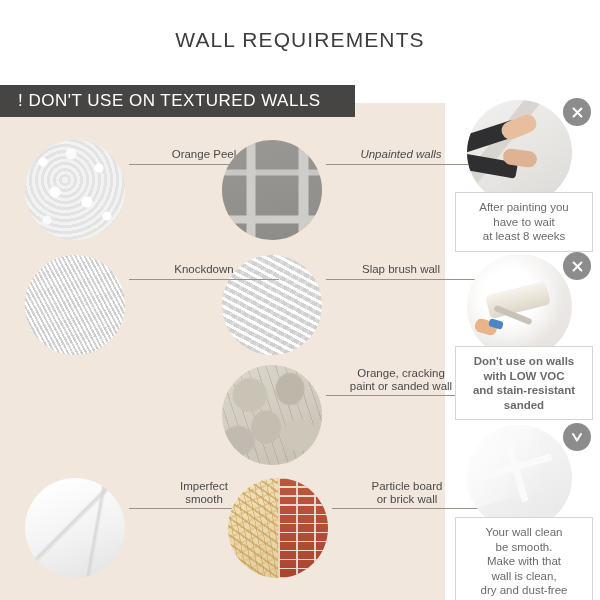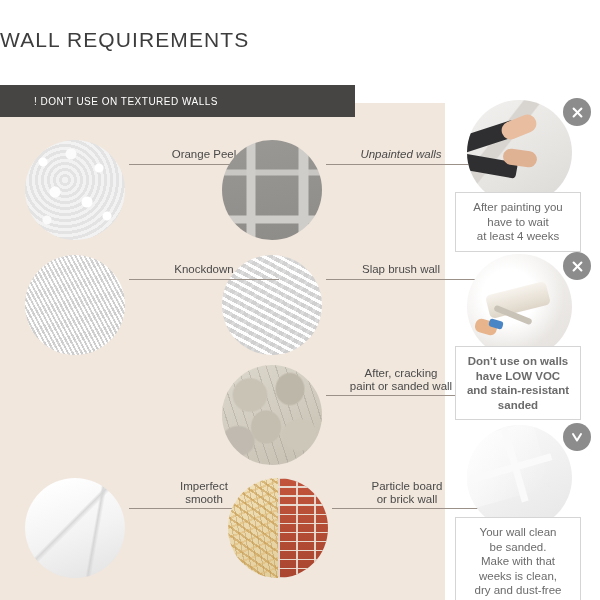--- a/index.html
+++ b/index.html
@@ -5,37 +5,37 @@
   html,body{margin:0;padding:0;}
   body{
     width:600px;height:600px;background:#ffffff;
     font-family:"Liberation Sans", sans-serif;
     overflow:hidden;position:relative;
   }
   .page{position:absolute;inset:0;}
 
   
   .title{
-    position:absolute;left:0;top:28px;width:600px;
+    position:absolute;left:0;top:28px;width:600px;text-align:center;
     font-size:21px;letter-spacing:1.1px;color:#3d3d3d;font-weight:400;
   }
 
   
   .beige-panel{
     position:absolute;left:0;top:103px;width:445px;height:497px;
     background:#f1e7dd;
   }
 
   
   .banner{
     position:absolute;left:0;top:85px;width:355px;height:32px;
     background:#474543;display:flex;align-items:center;
   }
   .banner-text{
-    color:#fff;font-size:10px;letter-spacing:.5px;padding-left:34px;white-space:nowrap;
+    color:#fff;font-size:17px;letter-spacing:.5px;padding-left:18px;white-space:nowrap;
   }
 
   
   .tex-item{position:absolute;}
   .tex-circle{
     position:absolute;left:0;top:0;width:100px;height:100px;border-radius:50%;
     overflow:hidden;background:#ececec;
   }
   .tex-label{
     position:absolute;left:104px;top:8px;width:150px;
@@ -187,21 +187,21 @@
   }
   .p-window .bar-h{
     position:absolute;left:0px;top:40px;width:86px;height:7px;
     background:#fafafa;transform:rotate(-16deg);
   }
   .badge{
     position:absolute;right:4px;top:-2px;width:28px;height:28px;border-radius:50%;
     background:#8c8c8c;display:flex;align-items:center;justify-content:center;
   }
   .card-caption{
-    position:absolute;left:0;top:92px;width:126px;
+    position:absolute;left:0;top:92px;width:138px;
     border:1px solid #d5d5d5;background:#ffffff;
     color:#6b6b6b;font-size:11.5px;line-height:14.5px;text-align:center;
     padding:7px 8px;box-sizing:border-box;
   }
 </style>
 </head>
 <body>
 
 <div class="page">
 
@@ -242,21 +242,21 @@
     <div class="tex-label">
       <span>Knockdown</span>
       <span class="ul"></span>
     </div>
   </div>
 
 
   <div class="tex-item" style="left:222px;top:365px;width:260px;height:100px;">
     <div class="tex-circle t-damage"></div>
     <div class="tex-label two">
-      <span>After, cracking</span><br>
+      <span>Orange, cracking</span><br>
       <span>paint or sanded wall</span>
       <span class="ul"></span>
     </div>
   </div>
 
   <div class="tex-item" style="left:25px;top:478px;width:260px;height:100px;">
     <div class="tex-circle t-imperf"></div>
     <div class="tex-label two">
       <span>Imperfect</span><br>
       <span>smooth</span>
@@ -285,58 +285,58 @@
     </div>
     <div class="badge">
       <svg width="15" height="15" viewBox="0 0 15 15" aria-hidden="true">
         <line x1="3.6" y1="3.6" x2="11.4" y2="11.4" stroke="#ffffff" stroke-width="2.1" stroke-linecap="round"></line>
         <line x1="11.4" y1="3.6" x2="3.6" y2="11.4" stroke="#ffffff" stroke-width="2.1" stroke-linecap="round"></line>
       </svg>
     </div>
     <div class="card-caption">
       <span>After painting you</span><br>
       <span>have to wait</span><br>
-      <span>at least 4 weeks</span>
+      <span>at least 8 weeks</span>
     </div>
   </div>
 
   <div class="card" style="top:254px;height:160px;font-weight:bold;">
     <div class="card-photo p-roller">
       <div class="rollbody"></div>
       <div class="rollhandle"></div>
       <div class="rollgrip"></div>
       <div class="rollblue"></div>
     </div>
     <div class="badge">
       <svg width="15" height="15" viewBox="0 0 15 15" aria-hidden="true">
         <line x1="3.6" y1="3.6" x2="11.4" y2="11.4" stroke="#ffffff" stroke-width="2.1" stroke-linecap="round"></line>
         <line x1="11.4" y1="3.6" x2="3.6" y2="11.4" stroke="#ffffff" stroke-width="2.1" stroke-linecap="round"></line>
       </svg>
     </div>
     <div class="card-caption">
       <span>Don't use on walls</span><br>
-      <span>have LOW VOC</span><br>
+      <span>with LOW VOC</span><br>
       <span>and stain-resistant</span><br>
       <span>sanded</span>
     </div>
   </div>
 
   <div class="card" style="top:425px;height:175px;">
     <div class="card-photo p-window">
       <div class="glow"></div>
       <div class="bar-v"></div>
       <div class="bar-h"></div>
     </div>
     <div class="badge">
       <svg width="16" height="16" viewBox="0 0 16 16" aria-hidden="true">
         <polyline points="4,5 8,11.5 12,5" fill="none" stroke="#ffffff" stroke-width="2" stroke-linecap="round" stroke-linejoin="round"></polyline>
       </svg>
     </div>
     <div class="card-caption">
       <span>Your wall clean</span><br>
-      <span>be sanded.</span><br>
+      <span>be smooth.</span><br>
       <span>Make with that</span><br>
-      <span>weeks is clean,</span><br>
+      <span>wall is clean,</span><br>
       <span>dry and dust-free</span>
     </div>
   </div>
 
 </div>
 
 </body></html>

